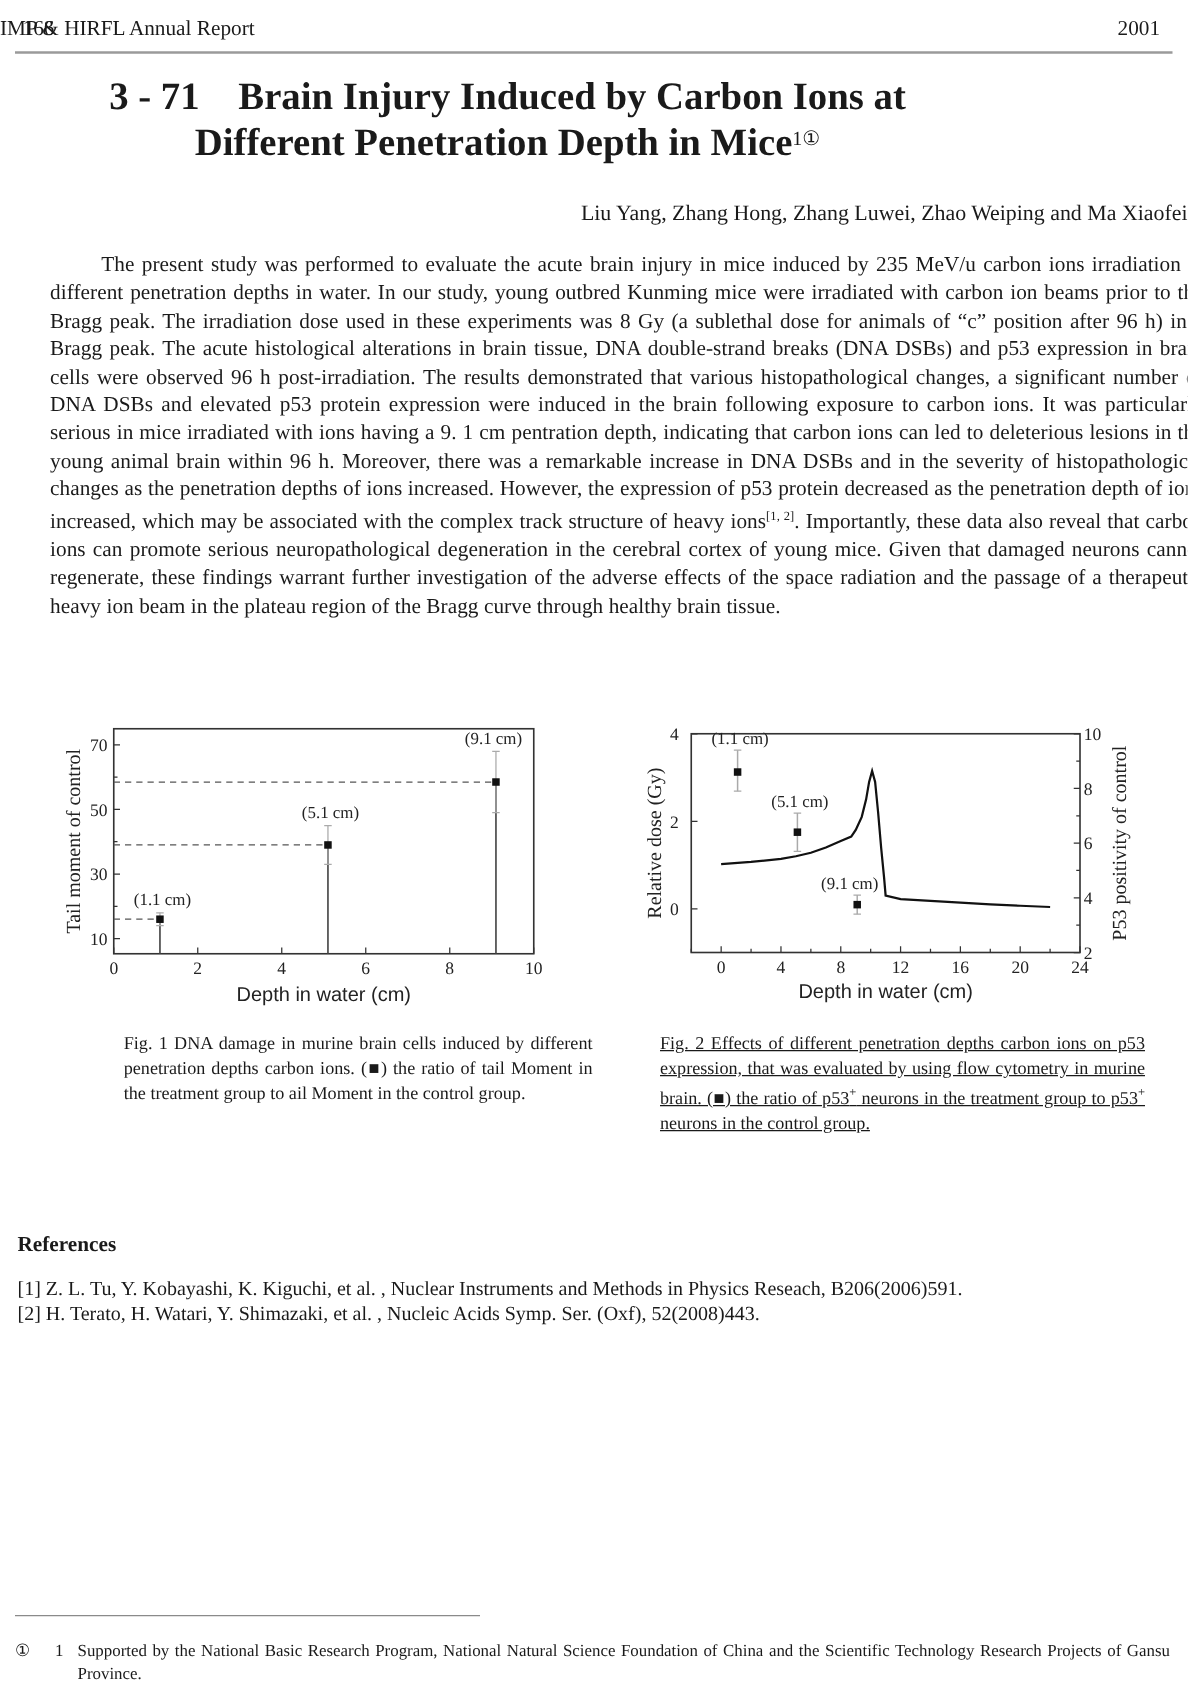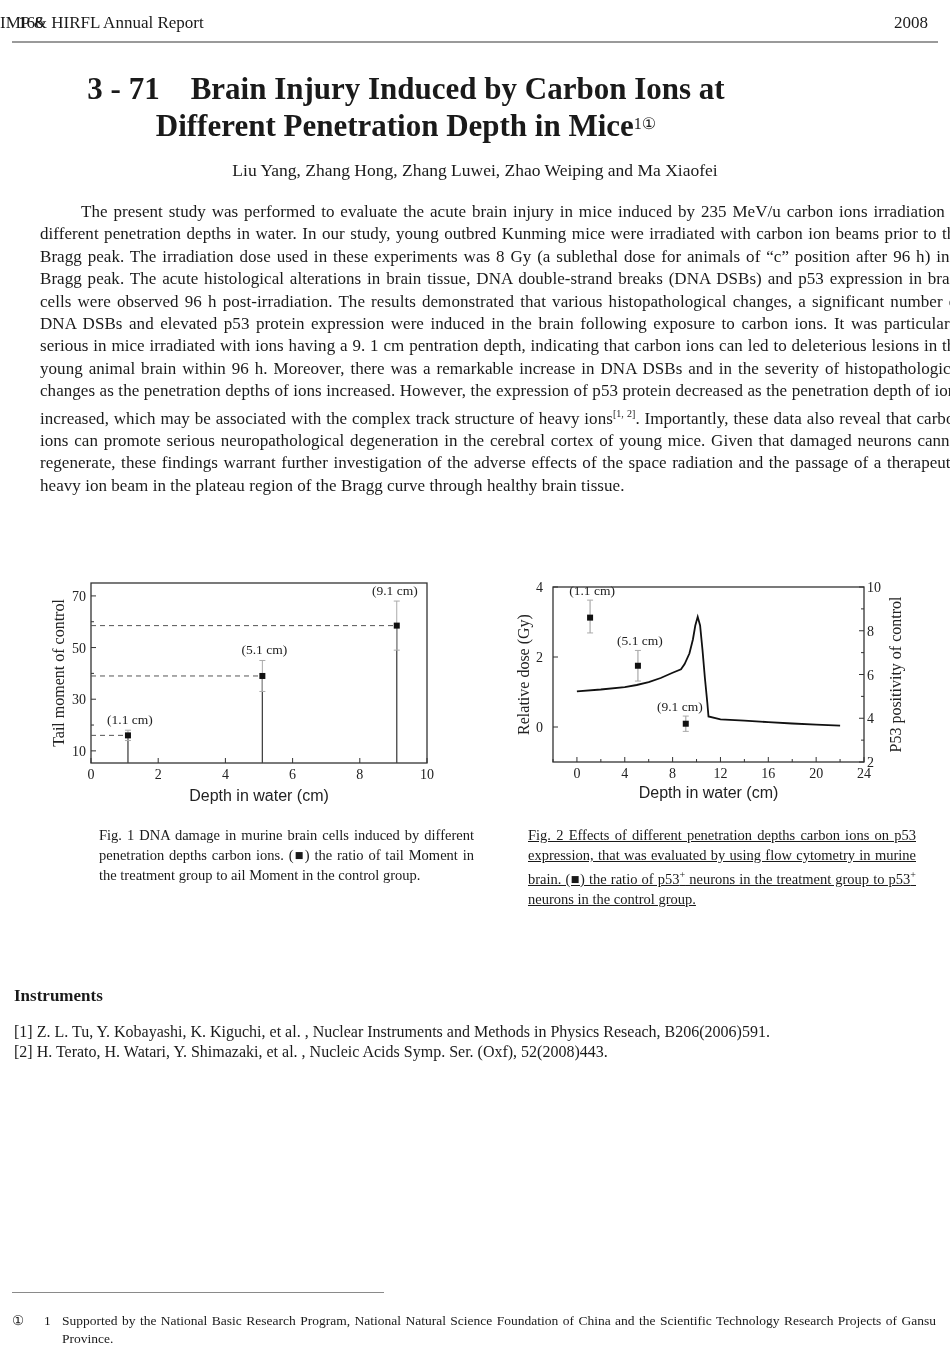--- a/index.html
+++ b/index.html
@@ -4,24 +4,24 @@
 <style>
   html, body { margin: 0; padding: 0; background: #ffffff; }
   body { width: 950px; height: 1365px; position: relative; overflow: hidden;
          font-family: "Liberation Serif", "DejaVu Serif", serif; color: #1a1a1a; }
   .running-head { position: absolute; left: 0; top: 10px; width: 950px; height: 30px; font-size: 17px; }
   .running-head span { position: absolute; top: 3px; }
   .rh-page { left: 18px; }
   .rh-journal { left: 0; width: 950px; text-align: left; }
   .rh-year { right: 22px; }
   .rule-top { position: absolute; left: 12px; top: 41px; width: 926px; height: 2px; background: #9a9a9a; }
-  .title { position: absolute; left: 0; top: 70px; width: 812px; text-align: center; font-weight: bold;
+  .title { position: absolute; left: 0; top: 58px; width: 812px; text-align: center; font-weight: bold;
            font-size: 31px; line-height: 37px; }
   .title sup { font-size: 16px; font-weight: normal; vertical-align: top; position: relative; top: -2px; }
-  .authors { position: absolute; left: 0; top: 160px; width: 950px; text-align: center; font-size: 17.5px; }
+  .authors { position: absolute; left: 0; top: 160px; width: 950px; text-align: right; font-size: 17.5px; }
   .abstract { position: absolute; left: 14px; top: 201px; width: 923px; font-size: 17px; line-height: 22.4px;
               text-align: justify; text-indent: 41px; letter-spacing: 0.05px; margin-left: 26px; }
   .abstract sup { font-size: 10px; }
   .fig { position: absolute; }
   .fig svg text { font-family: "Liberation Serif", "DejaVu Serif", serif; fill: #222; }
   .caption { position: absolute; font-size: 14.5px; line-height: 20px; text-align: justify; }
   .caption sup { font-size: 10px; }
   .refs-title { position: absolute; left: 14px; top: 986px; font-weight: bold; font-size: 17px; }
   .refs { position: absolute; left: 14px; top: 1022px; width: 920px; font-size: 16px; line-height: 20px; }
   .ref { white-space: nowrap; }
@@ -30,21 +30,21 @@
   .footnote .fn-mark { position: absolute; left: 0; top: 0; }
   .footnote .fn-num { position: absolute; left: 32px; top: 0; }
   .footnote .fn-text { margin-left: 50px; display: block; text-align: justify; }
 </style>
 </head>
 <body>
 
 <div class="running-head">
   <span class="rh-page">166</span>
   <span class="rh-journal">IMP &amp; HIRFL Annual Report</span>
-  <span class="rh-year">2008</span>
+  <span class="rh-year">2001</span>
 </div>
 <div class="rule-top"></div>
 
 <div class="title">
   <div><span>3 - 71</span>&nbsp;&nbsp;&nbsp;&nbsp;<span>Brain Injury Induced by Carbon Ions at</span></div>
   <div><span>Different Penetration Depth in Mice</span><sup>1①</sup></div>
 </div>
 
 <div class="authors">Liu Yang, Zhang Hong, Zhang Luwei, Zhao Weiping and Ma Xiaofei</div>
 
@@ -164,21 +164,21 @@
       <line x1="172.77307692307693" y1="141.0625" x2="178.77307692307693" y2="141.0625" stroke="#aaa"></line>
       <line x1="172.77307692307693" y1="156.375" x2="178.77307692307693" y2="156.375" stroke="#aaa"></line>
       <rect x="172.77307692307693" y="145.71875" width="6" height="6" fill="#111"></rect>
       <text x="169.77307692307693" y="136.0625" font-size="13.5" text-anchor="middle">(9.1 cm)</text>
     </svg>
 </div>
 
 <div class="caption" style="left:55px; top:825px; width:375px;margin-left:44px;">Fig. 1 DNA damage in murine brain cells induced by different penetration depths carbon ions. (■) the ratio of tail Moment in the treatment group to ail Moment in the control group.</div>
 <div class="caption" style="left:528px; top:825px; width:388px;text-decoration:underline;"><span>Fig. 2 Effects of different penetration depths carbon ions on p53 expression, that was evaluated by using flow cytometry in murine brain. (■) the ratio of p53</span><sup>+</sup><span> neurons in the treatment group to p53</span><sup>+</sup><span> neurons in the control group.</span></div>
 
-<div class="refs-title">Instruments</div>
+<div class="refs-title">References</div>
 <div class="refs">
   <div class="ref">[1]  Z. L. Tu, Y. Kobayashi, K. Kiguchi, et al. , Nuclear Instruments and Methods in Physics Reseach, B206(2006)591.</div>
   <div class="ref">[2]  H. Terato, H. Watari, Y. Shimazaki, et al. , Nucleic Acids Symp. Ser. (Oxf), 52(2008)443.</div>
 </div>
 
 <div class="footrule"></div>
 <div class="footnote">
   <span class="fn-mark">①</span>
   <span class="fn-num">1</span>
   <span class="fn-text">Supported by the National Basic Research Program, National Natural Science Foundation of China and the Scientific Technology Research Projects of Gansu Province.</span>

